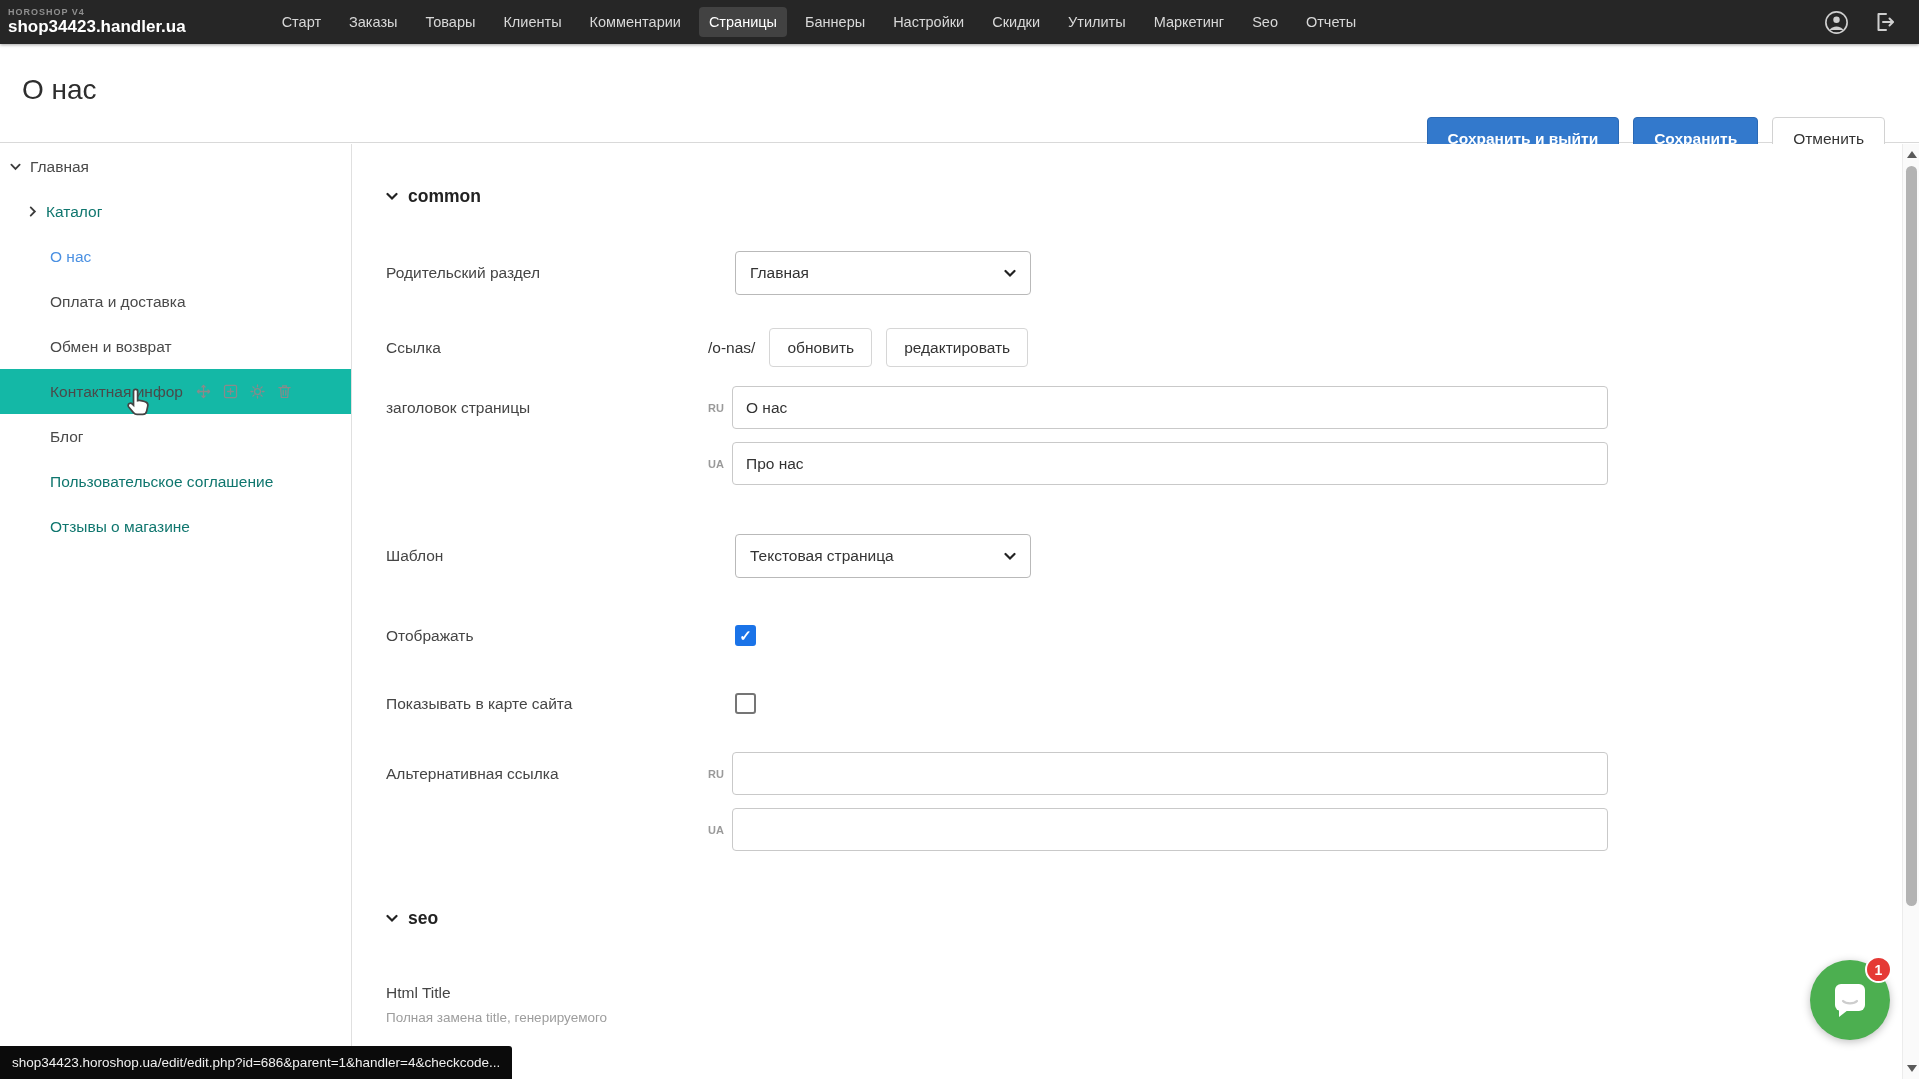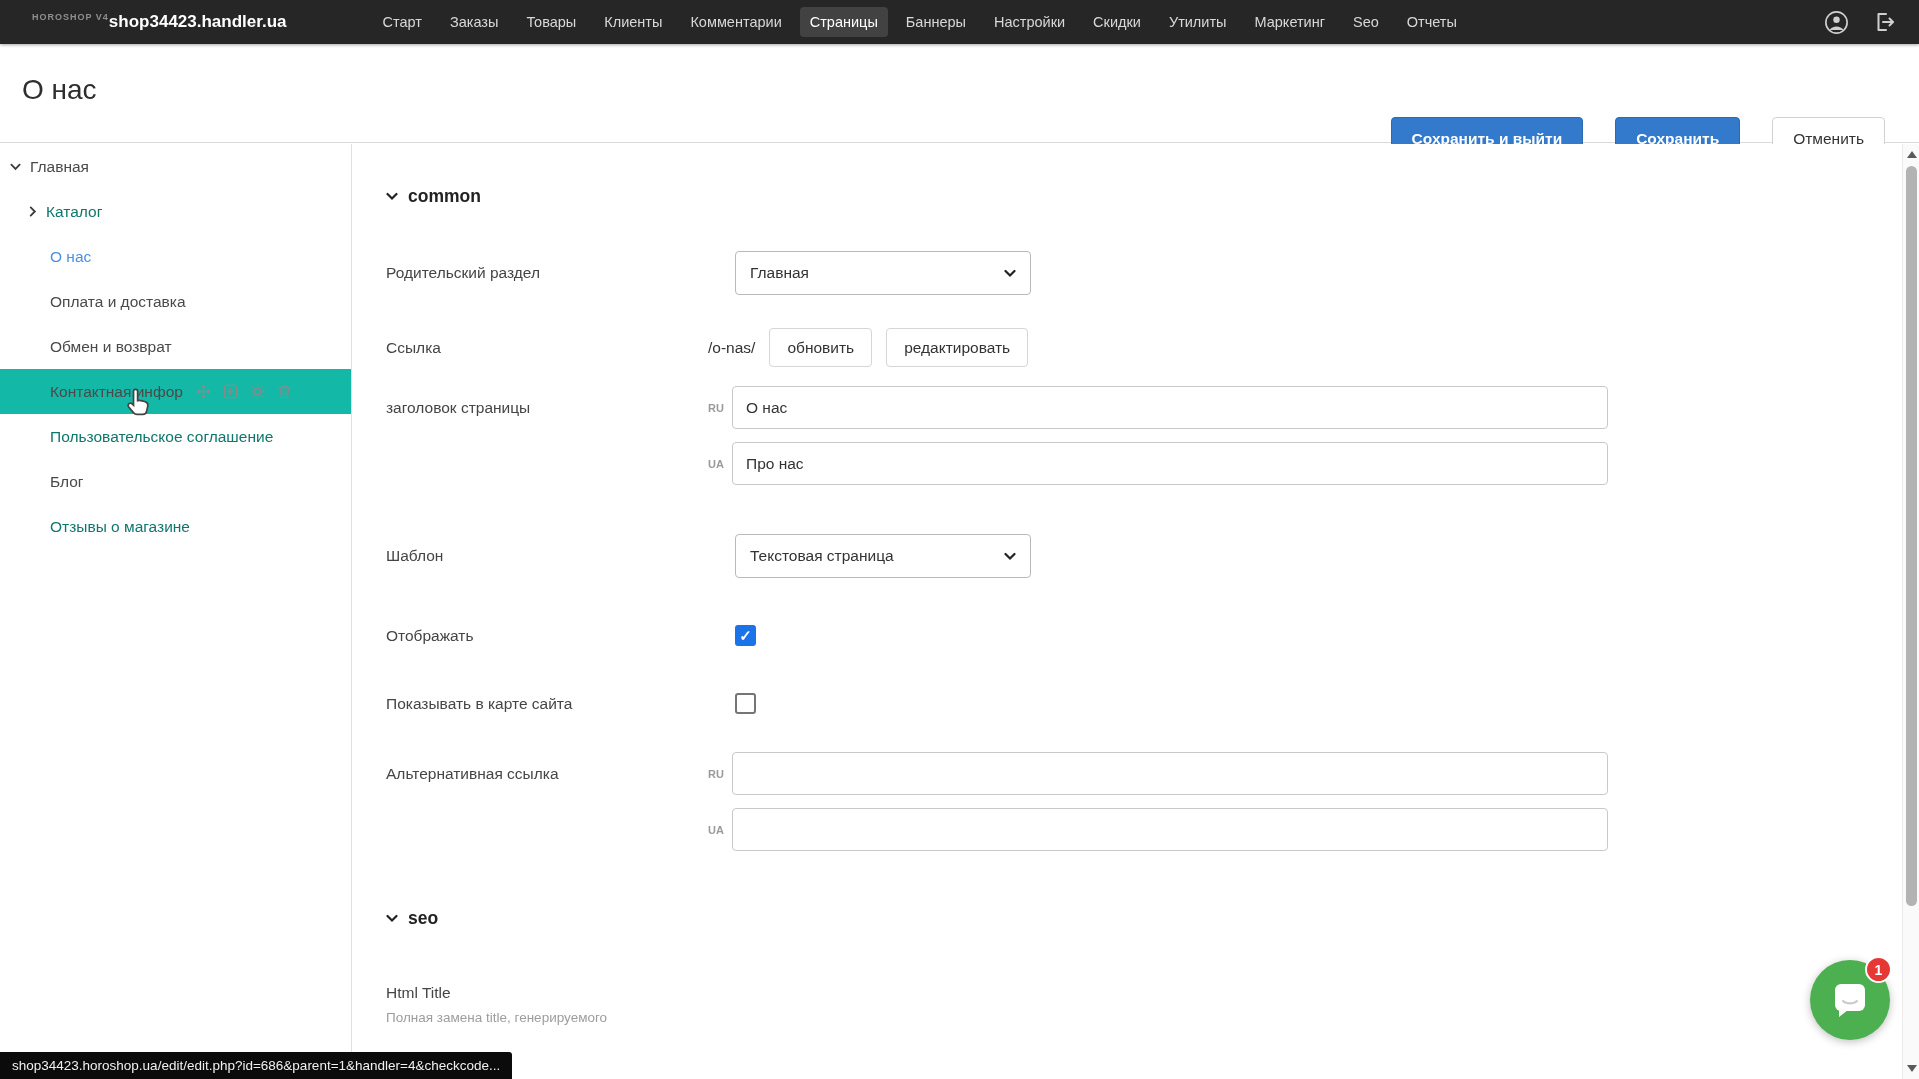--- a/index.html
+++ b/index.html
@@ -3,34 +3,34 @@
 <meta charset="utf-8">
 <style>
   * { margin:0; padding:0; box-sizing:border-box; }
   html,body { width:1919px; height:1079px; }
   body { font-family:"Liberation Sans", sans-serif; background:#fff; overflow:hidden; }
   .screen { position:relative; width:1919px; height:1079px; overflow:hidden; background:#fff; }
 
   
   .topnav { position:absolute; left:0; top:0; width:1919px; height:44px; background:#262626;
             display:flex; align-items:center; z-index:30; box-shadow:0 1px 3px rgba(0,0,0,.35); }
-  .brand { margin-left:32px; display:flex; flex-direction:row; line-height:1.05; }
+  .brand { margin-left:8px; display:flex; flex-direction:column; line-height:1.05; }
   .brand-small { font-size:9px; letter-spacing:1px; color:#8f8f8f; font-weight:bold; text-transform:uppercase; }
   .brand-domain { font-size:17px; font-weight:bold; color:#fff; }
   .nav-items { display:flex; align-items:center; margin-left:86px; gap:8px; }
   .nav-item { color:#d8d8d8; font-size:14.5px; padding:7px 10px; border-radius:4px; cursor:pointer; white-space:nowrap; }
   .nav-item.active { background:#424242; color:#fff; }
   .nav-right { margin-left:auto; margin-right:22px; display:flex; align-items:center; gap:22px; }
   .nav-icon { width:26px; height:26px; display:flex; align-items:center; justify-content:center; cursor:pointer; }
 
   
   .header { position:absolute; left:0; top:44px; width:1919px; height:99px; background:#fff;
             border-bottom:1px solid #d9d9d9; }
   .page-title { position:absolute; left:22px; top:30px; font-size:28px; color:#2e2e2e; }
-  .header-buttons { position:absolute; right:34px; top:73px; display:flex; gap:32px; }
+  .header-buttons { position:absolute; right:34px; top:73px; display:flex; gap:14px; }
   .btn { height:44px; border-radius:4px; font-size:15.5px; display:flex; align-items:center;
          padding:0 20px; cursor:pointer; font-family:inherit; }
   .btn-primary { background:#3379cc; border:1px solid #2b69b4; color:#fff; font-weight:bold; }
   .btn-plain { background:#fff; border:1px solid #d2d2d2; color:#333; }
 
   
   .sidebar { position:absolute; left:0; top:144px; width:351px; bottom:0; background:#fff; }
   .side-divider { position:absolute; left:351px; top:144px; bottom:0; width:1px; background:#e0e0e0; }
   .tree-item { position:relative; height:45px; display:flex; align-items:center; font-size:15.5px;
                color:#4a4a4a; cursor:pointer; }
@@ -74,21 +74,21 @@
   .scrollbar { position:absolute; right:0; top:144px; width:17px; bottom:0; background:#fafafa;
                border-left:1px solid #ececec; z-index:25; }
   .sb-arrow-up, .sb-arrow-down { position:absolute; left:4px; width:0; height:0;
                border-left:5px solid transparent; border-right:5px solid transparent; }
   .sb-arrow-up { top:7px; border-bottom:7px solid #5a5a5a; }
   .sb-arrow-down { bottom:7px; border-top:7px solid #5a5a5a; }
   .sb-thumb { position:absolute; left:3px; top:22px; width:11px; height:740px; background:#b3b3b3;
               border-radius:6px; cursor:grab; }
 
   
-  .status-tooltip { position:absolute; left:0; bottom:0; height:27px; background:#0b0b0b;
+  .status-tooltip { position:absolute; left:0; bottom:0; height:33px; background:#0b0b0b;
                     color:#f0f0f0; font-size:13.5px; display:flex; align-items:center;
                     padding:0 12px; z-index:50; border-top-right-radius:3px; }
 
   
   .chat-widget { position:absolute; right:29px; bottom:39px; width:80px; height:80px; z-index:60; }
   .chat-circle { width:80px; height:80px; border-radius:50%; background:#4caf50; display:flex;
                  align-items:center; justify-content:center; cursor:pointer;
                  box-shadow:0 2px 8px rgba(0,0,0,.25); }
   .chat-badge { position:absolute; top:-4px; right:-2px; width:27px; height:27px; border-radius:50%;
                 background:#e53935; border:2px solid #fff; color:#fff; font-size:14px; font-weight:bold;
@@ -199,25 +199,25 @@
             <path d="M10.2 10.5v6.5M13.8 10.5v6.5"></path>
           </svg>
         </span>
       </span>
       <span class="cursor-hand">
         <svg width="28" height="32" viewBox="0 0 24 28">
           <path d="M9 2c1 0 1.8.8 1.8 1.8V12l1.2-.3c.5-.1 4.6.6 6.3 1.6 1.2.7 1.7 1.8 1.4 3.2l-1 4.6c-.3 1.6-1.6 2.9-3.4 2.9h-5c-1.2 0-2.3-.5-3-1.4L3 17.5c-.8-1-.6-2.3.4-3 .8-.6 1.9-.5 2.6.2l1.2 1.2V3.8C7.2 2.8 8 2 9 2z" fill="#fff" stroke="#444" stroke-width="1.5"></path>
         </svg>
       </span>
     </div>
+    <div class="tree-item lvl1">
+      <span>Блог</span>
+    </div>
     <div class="tree-item lvl1 muted">
       <span>Пользовательское соглашение</span>
-    </div>
-    <div class="tree-item lvl1">
-      <span>Блог</span>
     </div>
     <div class="tree-item lvl1 muted">
       <span>Отзывы о магазине</span>
     </div>
   </div>
   <div class="side-divider"></div>
 
   <div class="main">
     <div class="content">
 

